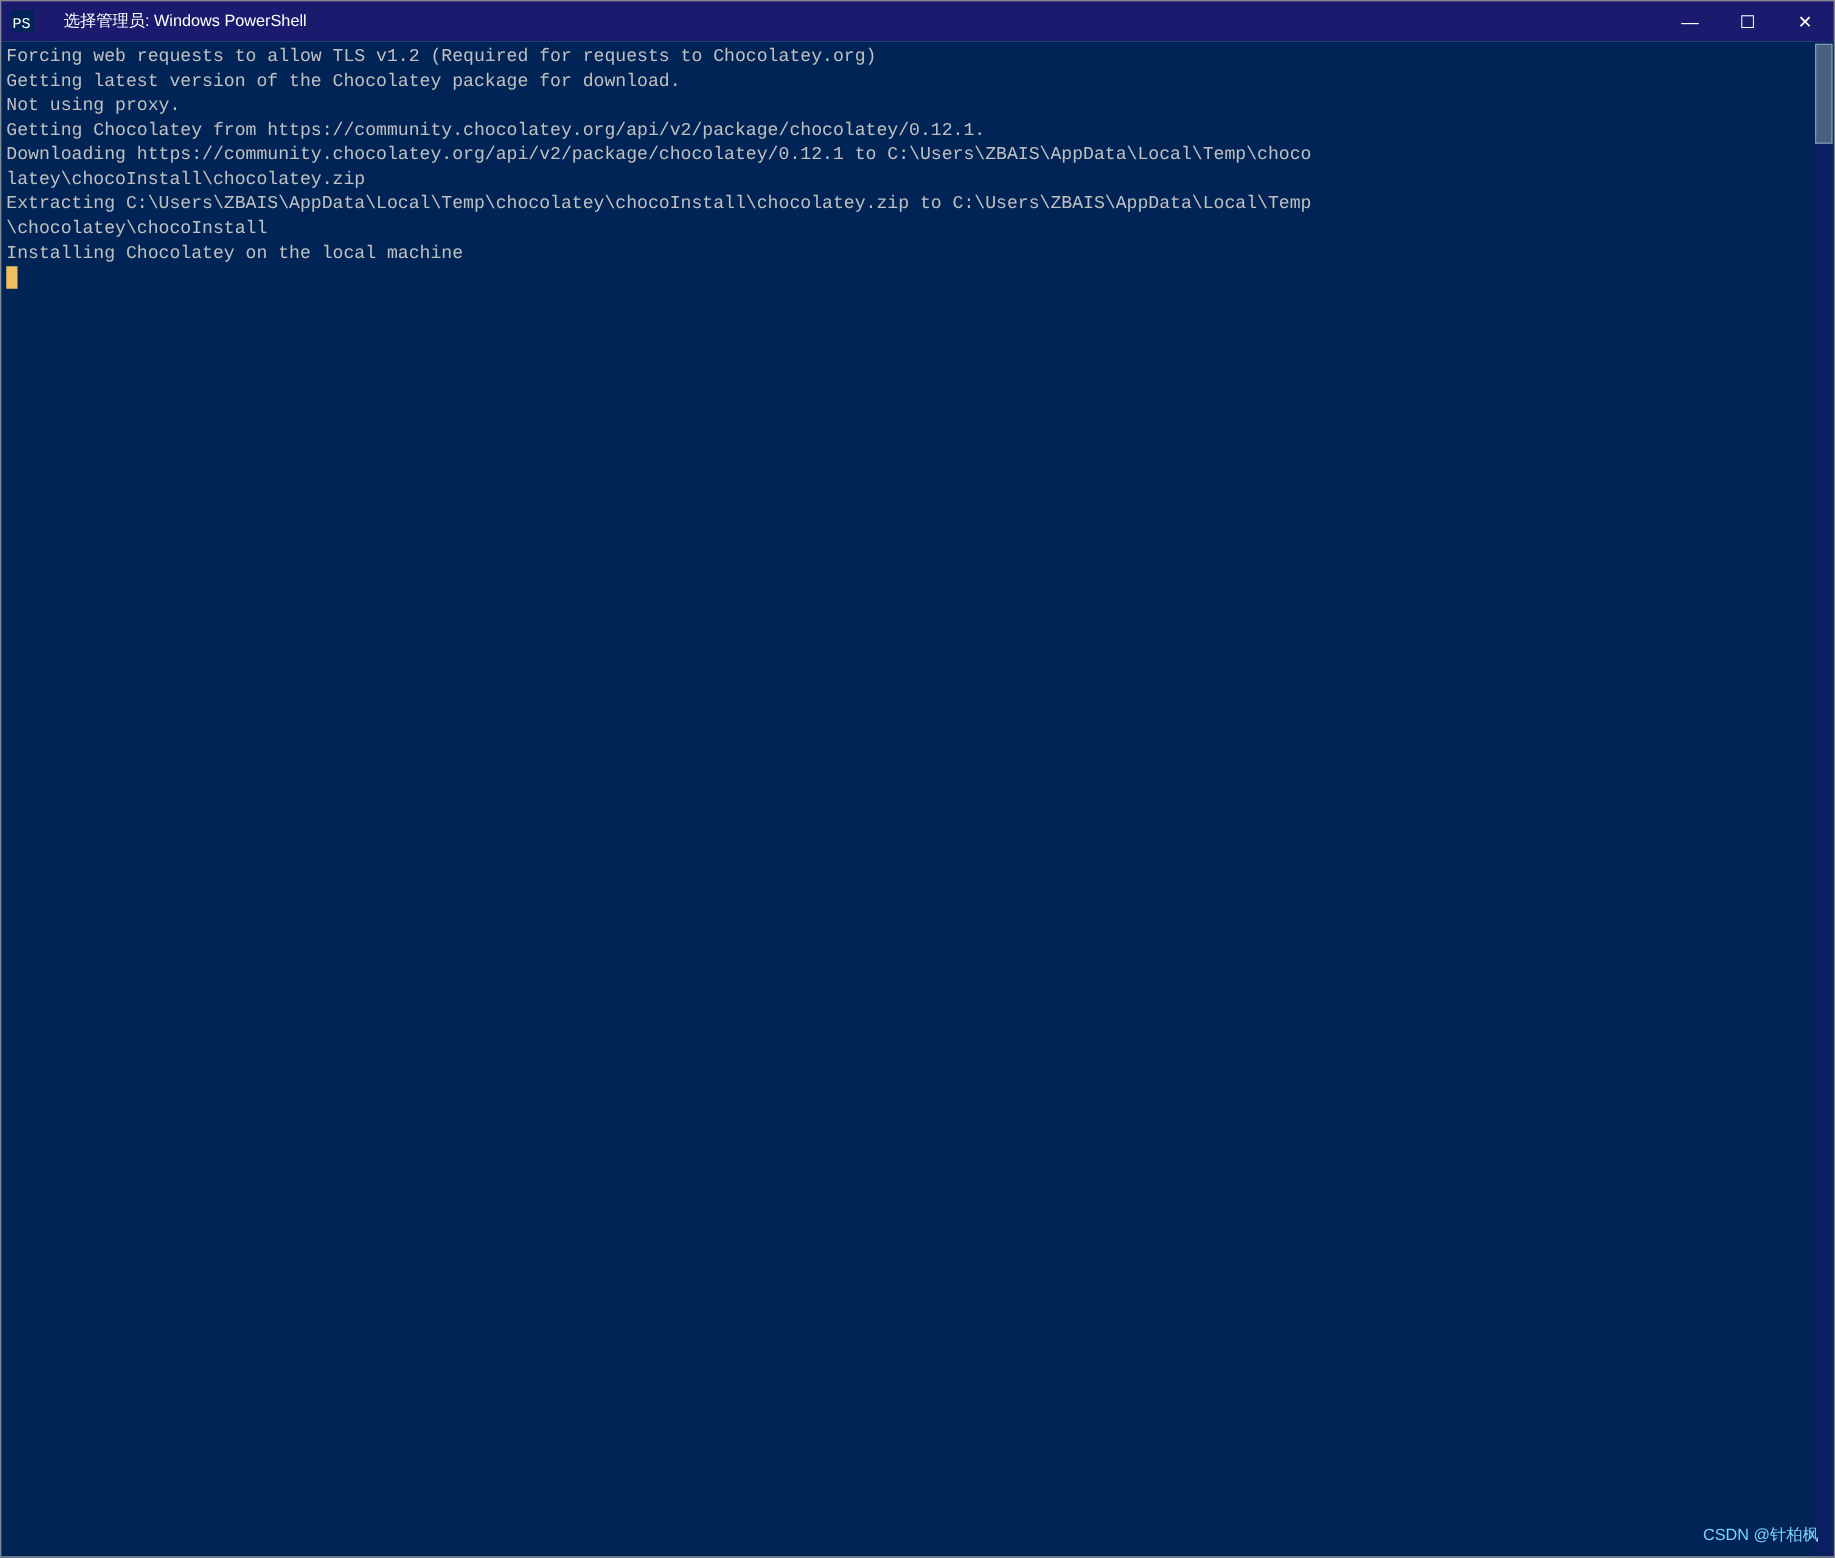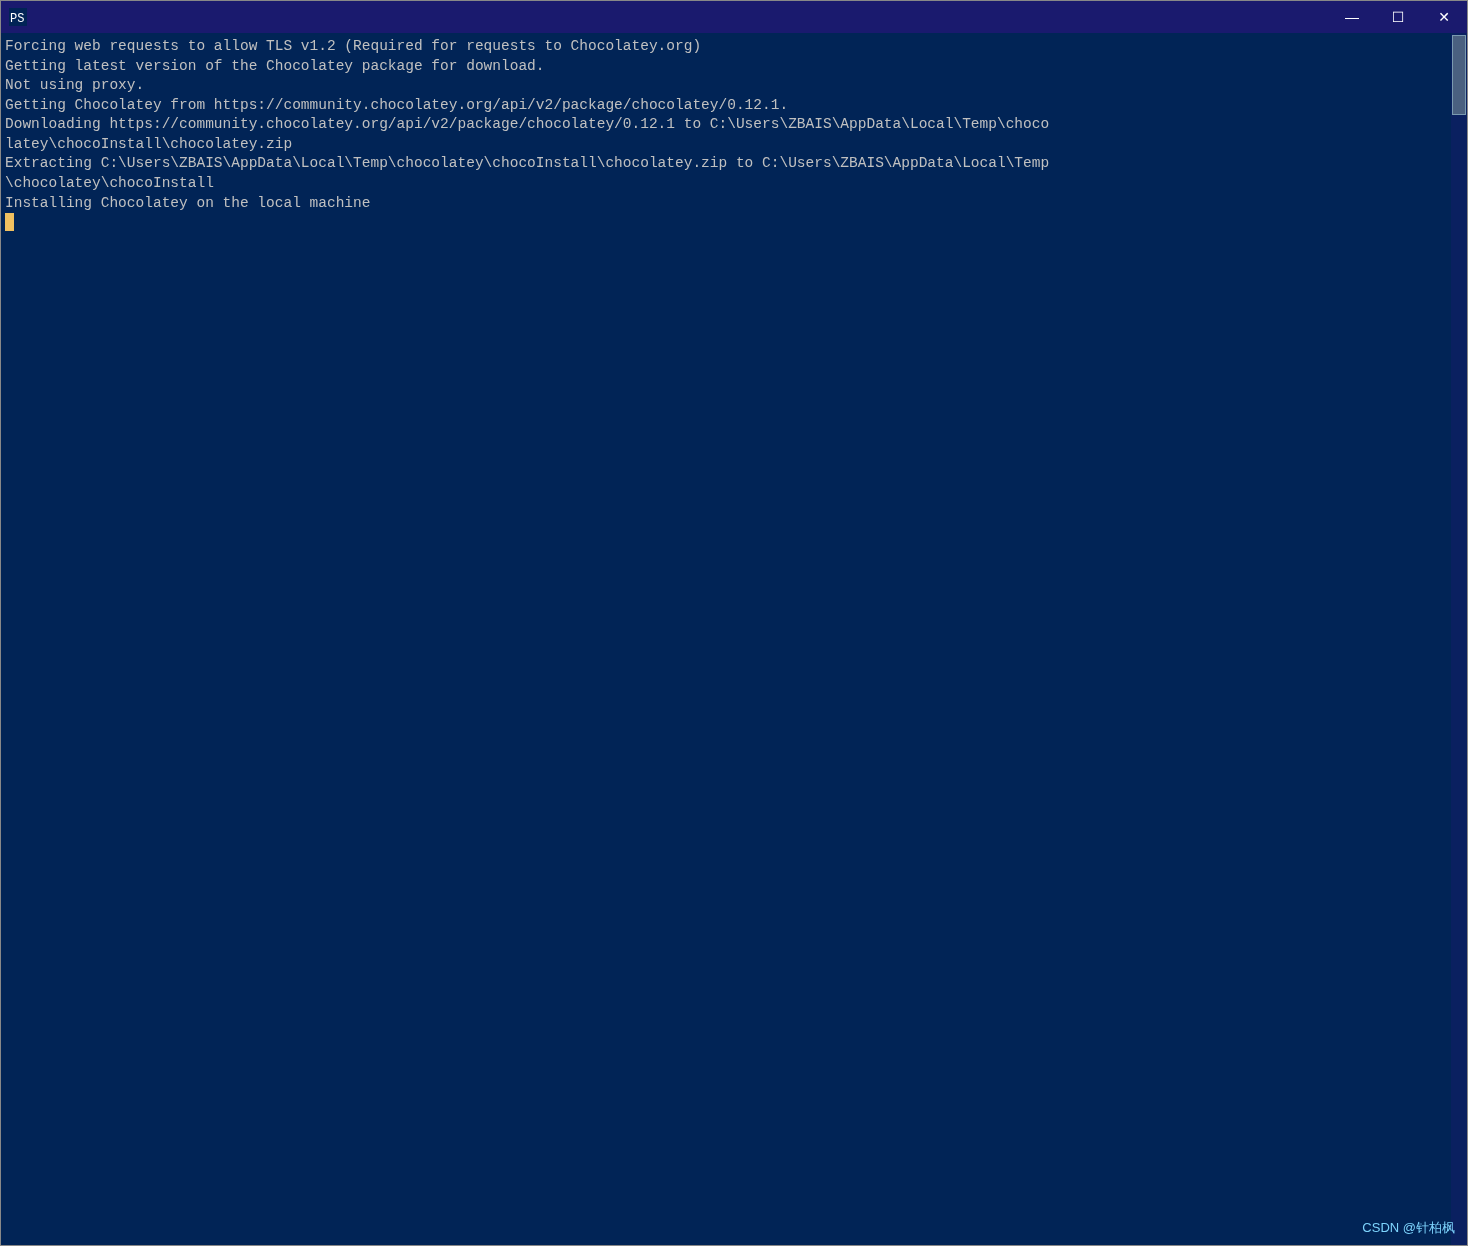--- a/index.html
+++ b/index.html
@@ -135,20 +135,21 @@
 
 <div class="window">
 
   <div class="title-bar">
     <div class="title-bar-icon">
       <svg viewBox="0 0 18 18" xmlns="http://www.w3.org/2000/svg">
         <rect width="18" height="18" fill="#012456"></rect>
         <text x="1" y="14" font-size="12" fill="white" font-family="Courier New">PS</text>
       </svg>
     </div>
+    <span class="title-bar-text">选择管理员: Windows PowerShell</span>
     <div class="title-bar-controls">
       <button class="title-btn">—</button>
       <button class="title-btn">☐</button>
       <button class="title-btn close-btn">✕</button>
     </div>
   </div>
 
   <div class="terminal-body">
     <div class="terminal-content">Forcing web requests to allow TLS v1.2 (Required for requests to Chocolatey.org)
 Getting latest version of the Chocolatey package for download.

